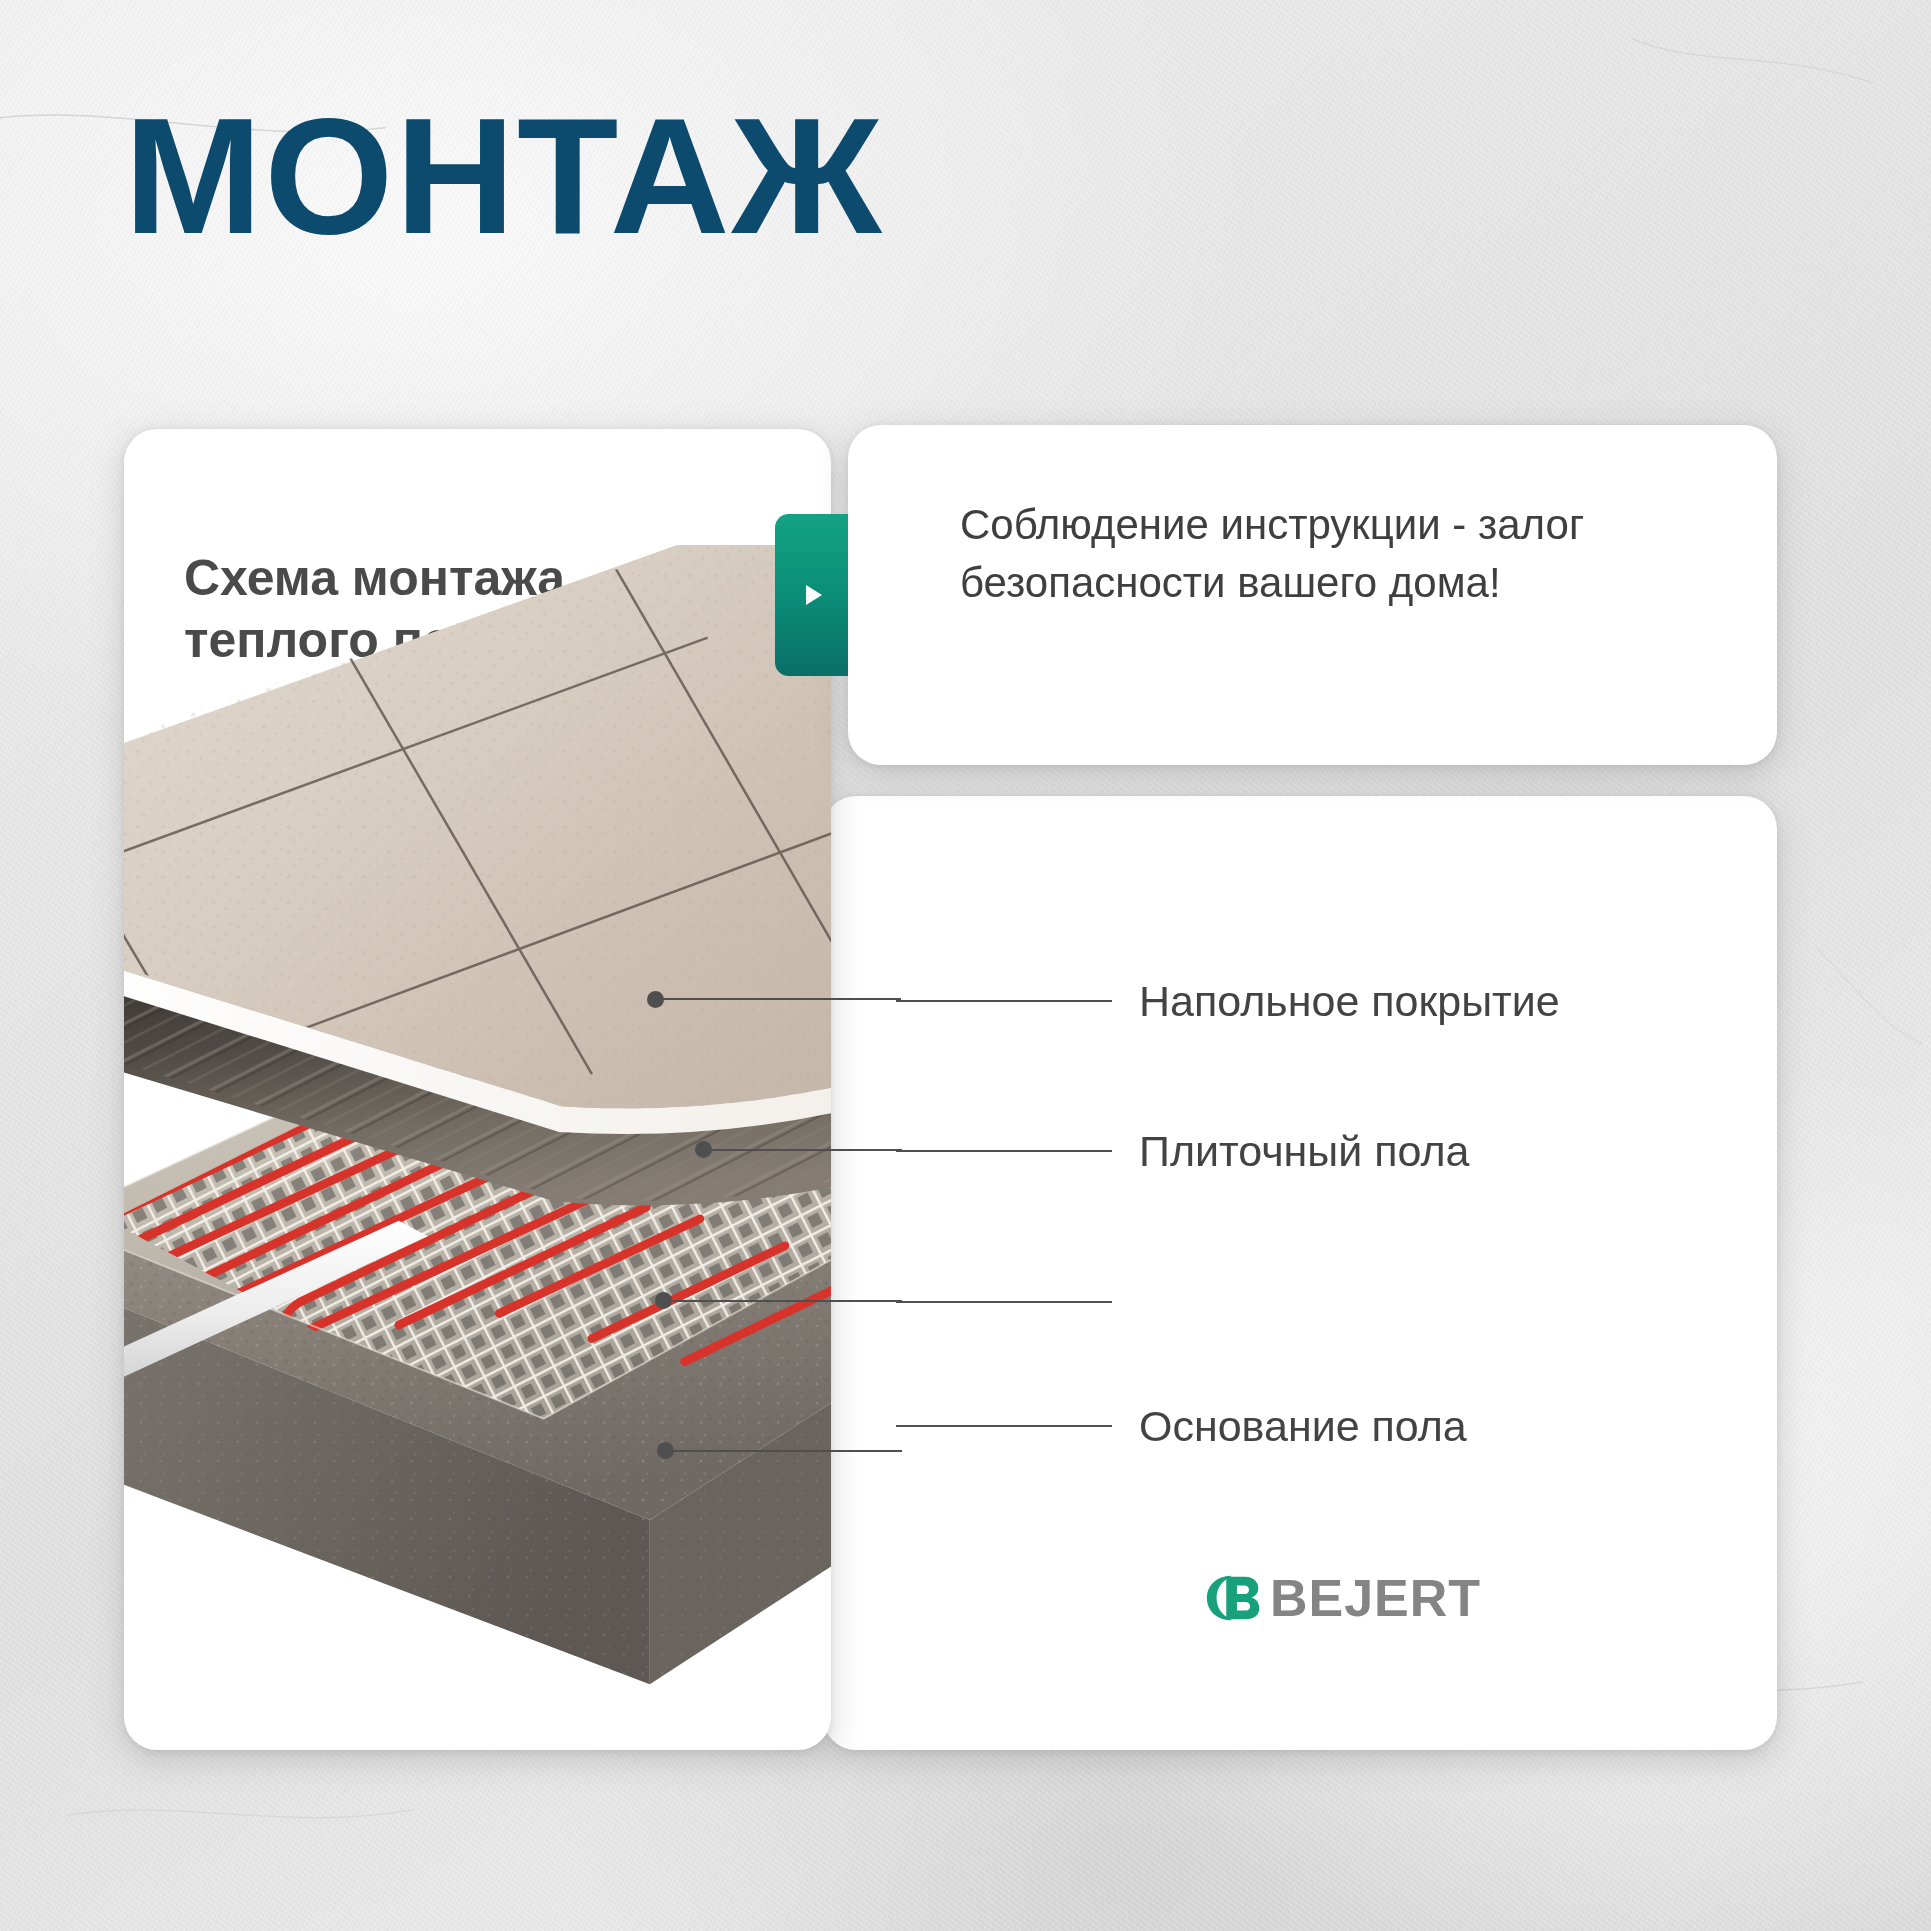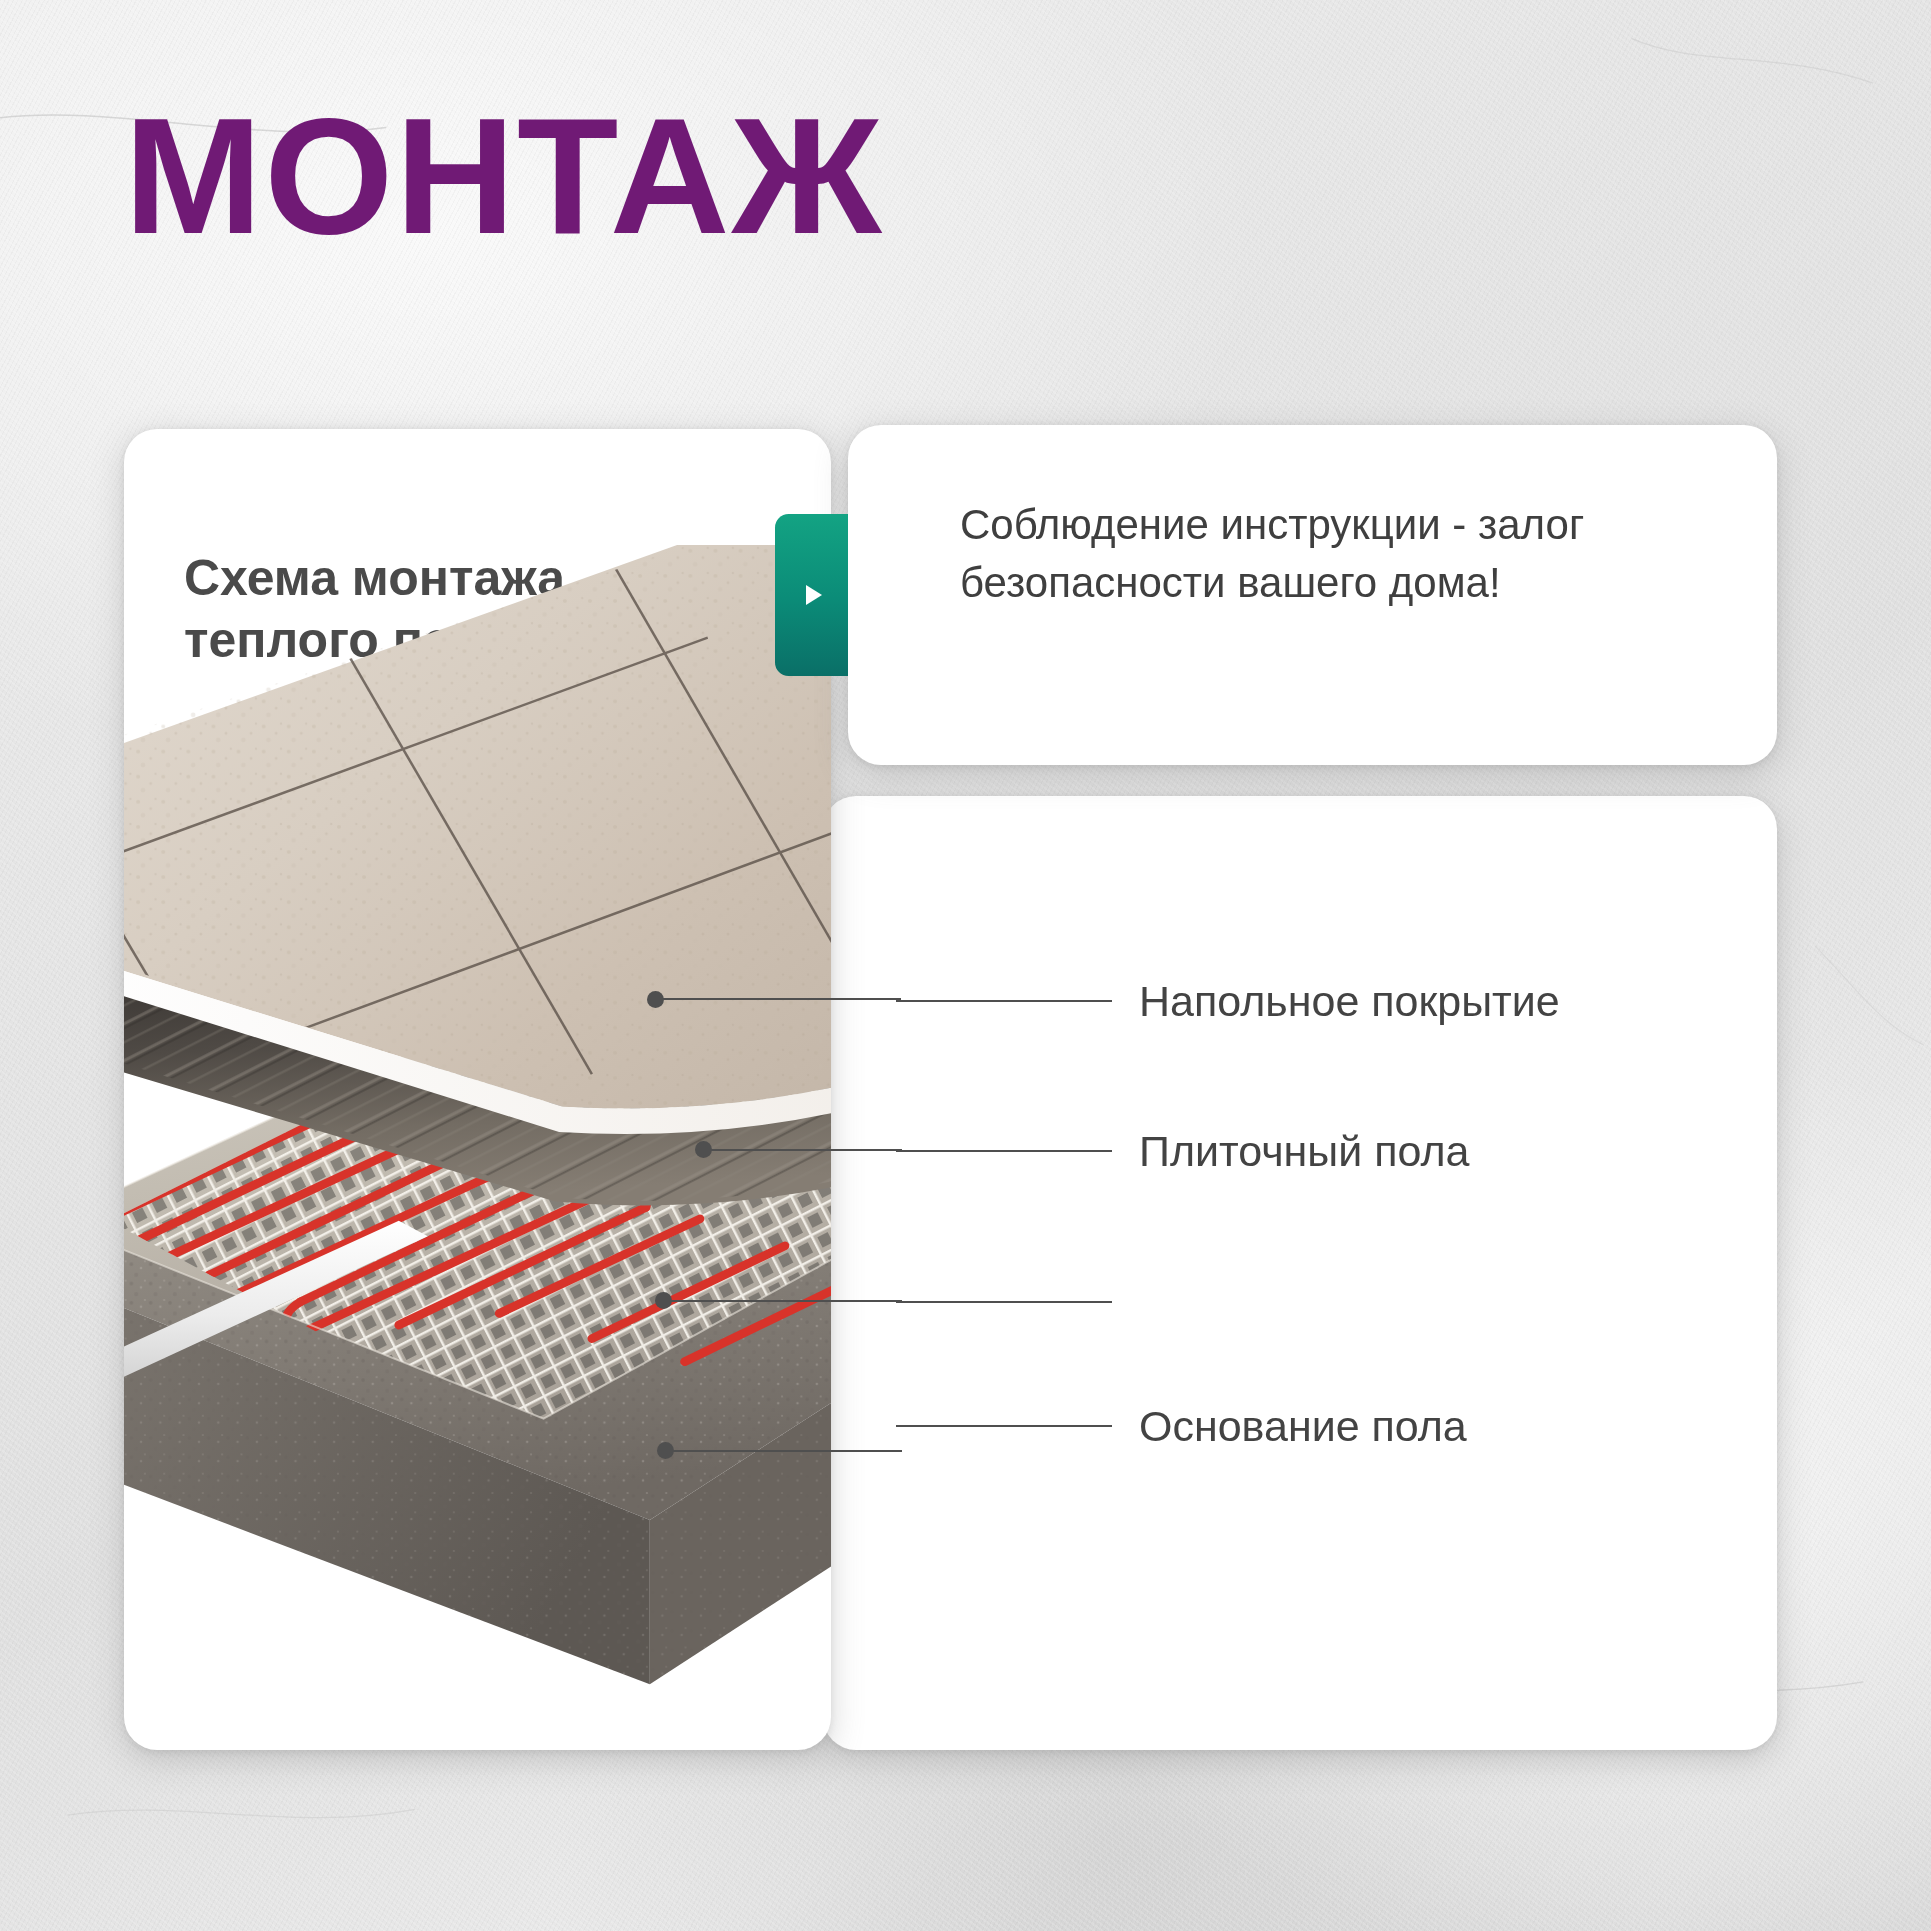--- a/index.html
+++ b/index.html
@@ -25,21 +25,21 @@
       repeating-linear-gradient(37deg, rgba(255,255,255,.28) 0 1.9px, rgba(0,0,0,0) 1.9px 4.8px),
       repeating-linear-gradient(117deg, rgba(160,160,160,.17) 0 1px, rgba(0,0,0,0) 1px 3.9px),
       repeating-linear-gradient(84deg, rgba(255,255,255,.14) 0 1px, rgba(0,0,0,0) 1px 6.8px);
   }
   #bg-cracks{ position:absolute; inset:0; }
 
   
   #page-title{
     position:absolute; left:124px; top:93px;
     font-size:166px; font-weight:bold; letter-spacing:1.9px;
-    color:#701a75; line-height:1;
+    color:#0c4a6e; line-height:1;
     white-space:nowrap;
   }
 
   
   .card{
     position:absolute;
     background:#ffffff;
     border-radius:33px;
     box-shadow:0 9.7px 33px rgba(120,120,120,.30), 0 1.9px 6.8px rgba(120,120,120,.16);
   }
@@ -140,20 +140,29 @@
     <div class="legend-label">Плиточный пола</div>
   </div>
   <div class="legend-row" id="legend-row-2">
     <div class="legend-line"></div>
   </div>
   <div class="legend-row" id="legend-row-3">
     <div class="legend-line"></div>
     <div class="legend-label">Основание пола</div>
   </div>
 
+  <div id="brand-logo">
+    <svg id="brand-mark" viewBox="0 0 66 66">
+      <path d="M30 10 C 12 10, 4 22, 4 33 C 4 44, 12 56, 30 56 C 18 50, 14 42, 14 33 C 14 24, 18 16, 30 10 Z" fill="#17a07a"></path>
+      <path d="M24 11 H43 C53 11, 57 17, 57 23 C 57 28, 54 31, 50 32.6 C 55 34, 58 38, 58 43.6 C 58 50.5, 53 55, 43.5 55 H24 Z
+               M35 20 V29 H42 C45.6 29, 47.4 27.4, 47.4 24.4 C 47.4 21.5, 45.6 20, 42 20 Z
+               M35 37 V46 H43 C46.6 46, 48.5 44.3, 48.5 41.4 C 48.5 38.6, 46.6 37, 43 37 Z" fill="#17a07a"></path>
+    </svg>
+    <div id="brand-text">BEJERT</div>
+  </div>
 </div>
 
 <div class="card" id="card-scheme">
   <div id="scheme-heading">Схема монтажа
 теплого пола:</div>
 
   <div id="diagram-clip">
     <svg id="diagram-svg" viewBox="0 0 1080 1300">
       <defs>
         <linearGradient id="gTile" x1="0" y1="0" x2="1" y2="0.7">

